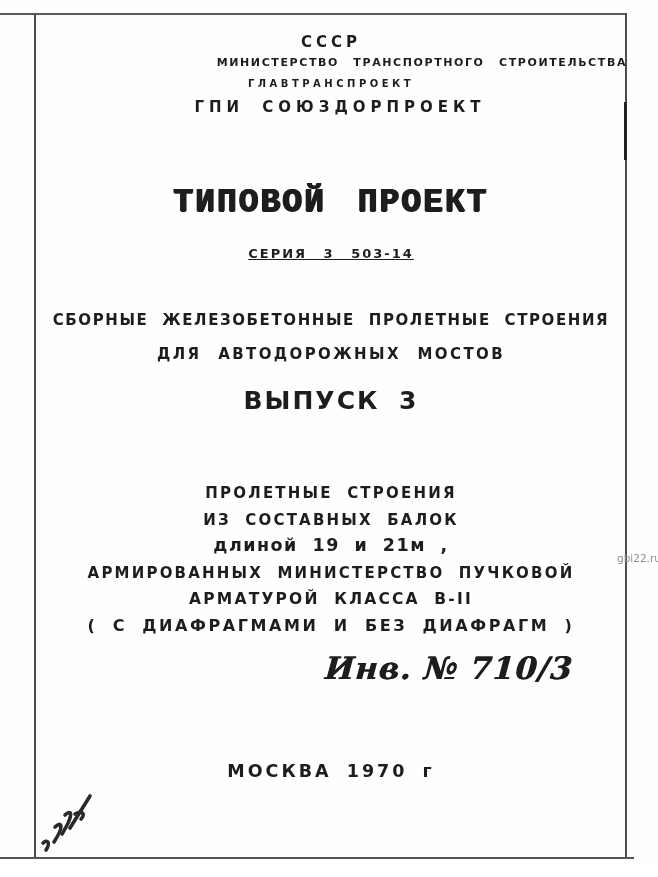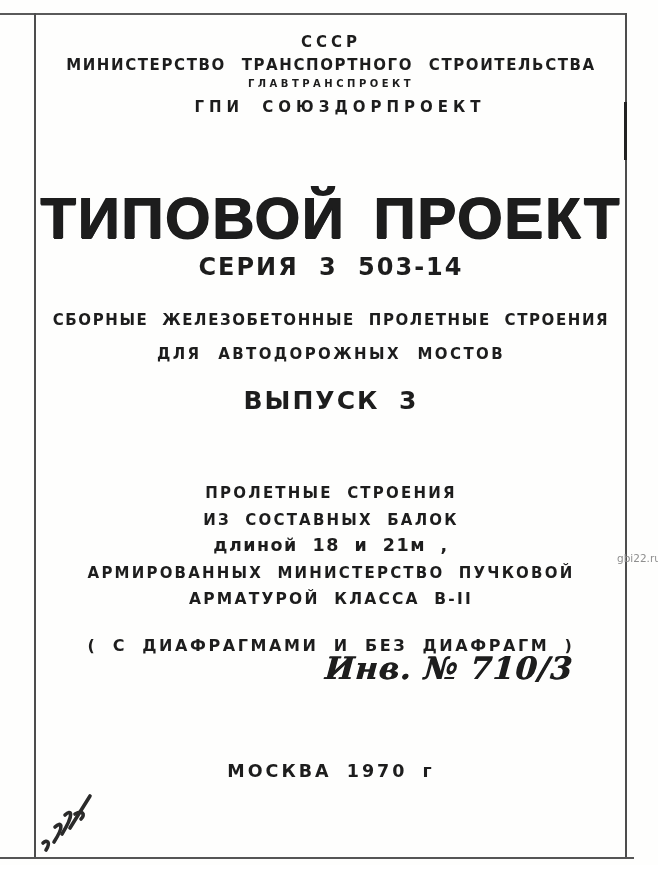--- a/index.html
+++ b/index.html
@@ -36,45 +36,45 @@
   .line {
     position: absolute;
     left: 0;
     right: 0;
     text-align: center;
     font-weight: bold;
     white-space: nowrap;
     color: #1d1d1d;
   }
   .hdr-country   { top: 33px;  font-size: 15px; letter-spacing: 4px; }
-  .hdr-ministry  { top: 56px;  font-size: 15px; letter-spacing: 1.6px; word-spacing: 9px; }
+  .hdr-ministry  { top: 56px;  font-size: 11px; letter-spacing: 1.6px; word-spacing: 9px; text-align: right; }
   .hdr-glavk     { top: 78px;  font-size: 10px; letter-spacing: 3.5px; }
   .hdr-institute { top: 98px;  font-size: 15px; letter-spacing: 5px; word-spacing: 8px; padding-left: 18px; }
 
   .doc-title {
     top: 184px;
-    font-family: Liberation Sans, sans-serif;
-    font-size: 58px;
+    font-family: Liberation Mono, monospace;
+    font-size: 33px;
     letter-spacing: 2px;
     word-spacing: 10px;
     text-shadow: 0.8px 0 currentColor, -0.8px 0 currentColor, 0 0.6px currentColor;
   }
-  .doc-series { top: 253px; font-size: 24px; letter-spacing: 2px; word-spacing: 10px; }
+  .doc-series { top: 246px; font-size: 13px; letter-spacing: 2px; word-spacing: 10px; text-decoration: underline; }
 
   .sub-1  { top: 311px; font-size: 15px; letter-spacing: 1.6px; word-spacing: 7px; }
   .sub-2  { top: 345px; font-size: 15px; letter-spacing: 2.4px; word-spacing: 9px; }
   .issue  { top: 386px; font-size: 25px; letter-spacing: 2px; word-spacing: 9px; }
 
   .desc   { font-size: 15px; letter-spacing: 2.2px; word-spacing: 7px; }
   .desc-0 { top: 484px; }
   .desc-1 { top: 511px; text-align: center; }
   .desc-2 { top: 535px; font-size: 17.5px; letter-spacing: 1.5px; }
   .desc-3 { top: 564px; }
   .desc-4 { top: 590px; font-size: 15.5px; }
-  .desc-5 { top: 636px; font-size: 16px; letter-spacing: 2.6px; }
+  .desc-5 { top: 616px; font-size: 16px; letter-spacing: 2.6px; }
 
   .inv {
     position: absolute;
     right: 54px;
     top: 650px;
     font-family: "DejaVu Serif", serif;
     font-style: italic;
     font-weight: bold;
     font-size: 31px;
     letter-spacing: 1px;
@@ -119,21 +119,21 @@
 
     <div class="line doc-title">ТИПОВОЙ ПРОЕКТ</div>
     <div class="line doc-series">СЕРИЯ 3 503-14</div>
 
     <div class="line sub-1">СБОРНЫЕ ЖЕЛЕЗОБЕТОННЫЕ ПРОЛЕТНЫЕ СТРОЕНИЯ</div>
     <div class="line sub-2">ДЛЯ АВТОДОРОЖНЫХ МОСТОВ</div>
     <div class="line issue">ВЫПУСК 3</div>
 
     <div class="line desc desc-0">ПРОЛЕТНЫЕ СТРОЕНИЯ</div>
     <div class="line desc desc-1">ИЗ СОСТАВНЫХ БАЛОК</div>
-    <div class="line desc desc-2">длиной 18 и 21м ,</div>
+    <div class="line desc desc-2">длиной 19 и 21м ,</div>
     <div class="line desc desc-3">АРМИРОВАННЫХ МИНИСТЕРСТВО ПУЧКОВОЙ</div>
     <div class="line desc desc-4">АРМАТУРОЙ КЛАССА В-II</div>
     <div class="line desc desc-5">( С ДИАФРАГМАМИ И БЕЗ ДИАФРАГМ )</div>
 
     <div class="inv">Инв. № 710/3</div>
 
     <div class="line city-year">МОСКВА 1970 г</div>
   </div>
 
   <div class="watermark">gbi22.ru</div>

